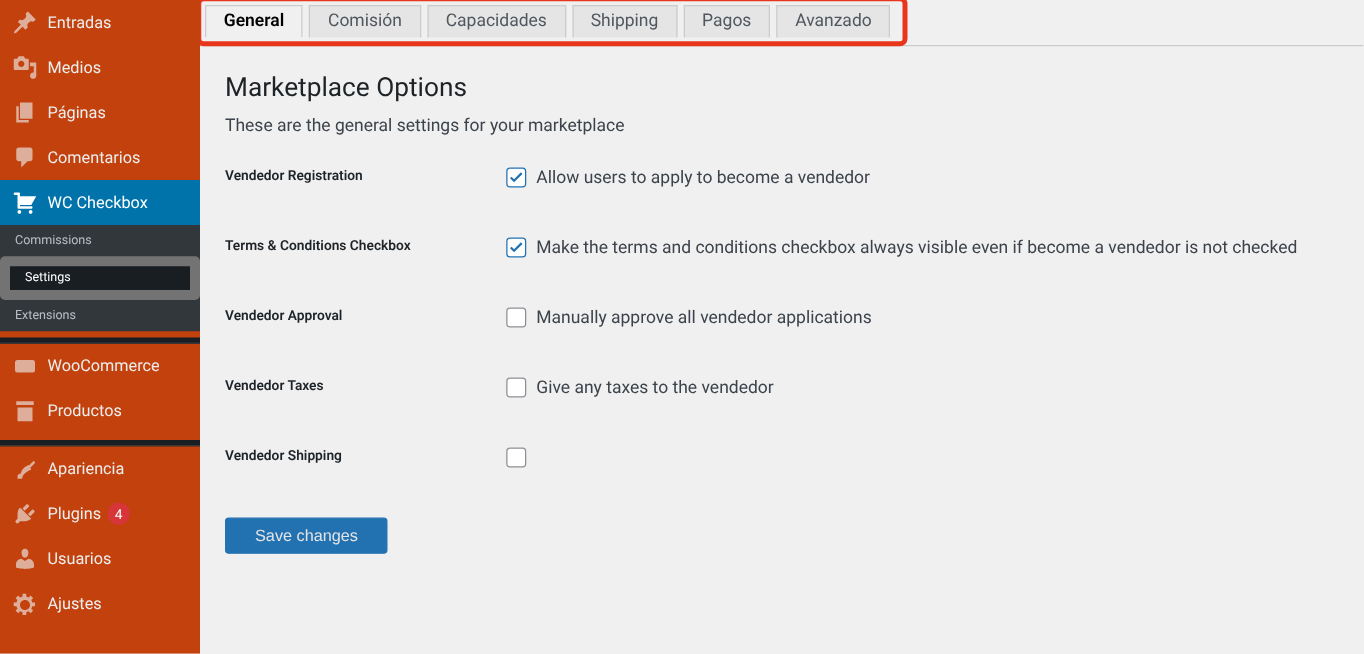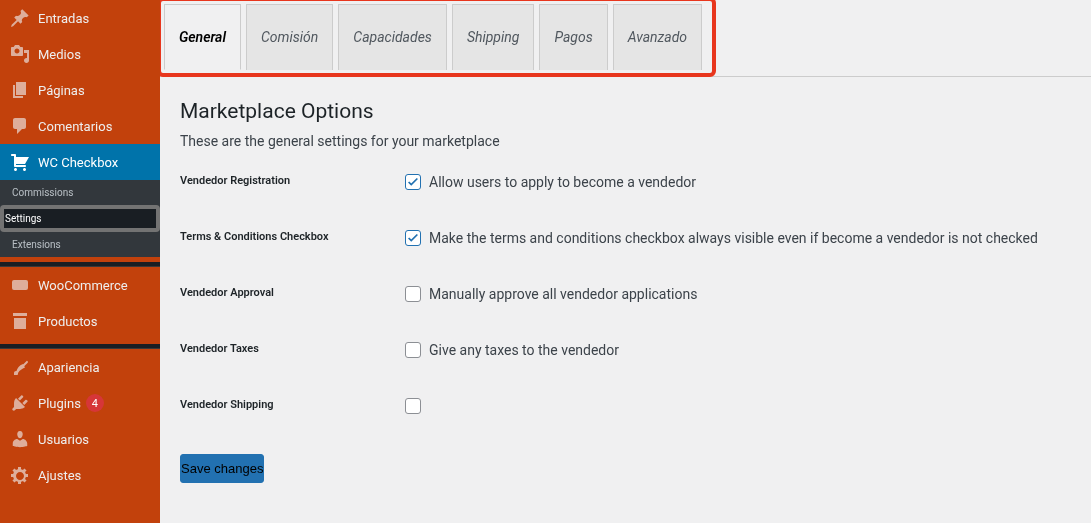--- a/index.html
+++ b/index.html
@@ -9,48 +9,48 @@
     .sidebar { width: 160px; background: #c2410c; color: #eee; flex-shrink: 0; }
     .sidebar-item { display: flex; align-items: center; padding: 8px 10px; cursor: pointer; color: #eee; position: relative; }
     .sidebar-item .icon { width: 20px; height: 20px; margin-right: 8px; display: flex; align-items: center; justify-content: center; color: rgba(240,246,252,0.6); }
     .sidebar-item .icon svg { width: 20px; height: 20px; fill: currentColor; }
     .sidebar-item.active { background: #0073aa; color: #fff; }
     .sidebar-item.active .icon { color: #fff; }
     .sidebar-item.active::after { content: ''; position: absolute; right: -8px; top: 50%; transform: translateY(-50%); border: 8px solid transparent; border-right-color: #f0f0f1; }
     
     .sub-items { background: #32373c; }
     .sub-item { padding: 7px 12px; color: rgba(240,246,252,0.7); cursor: pointer; font-size: 10px; }
-    .sub-item.highlighted { background: #191e23; color: #fff; border: 4px solid #737373; border-radius: 4px; padding: 4px 1px; }
+    .sub-item.highlighted { background: #191e23; color: #fff; border: 8px solid #737373; border-radius: 4px; padding: 4px 12px; }
     
     .badge { display: inline-flex; align-items: center; justify-content: center; min-width: 18px; height: 18px; background: #d63638; color: #fff; border-radius: 9px; font-size: 11px; margin-left: 5px; padding: 0 5px; }
     
     .divider { height: 5px; background: #191e23; margin: 5px 0 0 0; border-bottom: 1px solid #393939; }
     
     .main { flex: 1; background: #f0f0f1; padding: 0 20px 20px 0; overflow: hidden; }
     
     .tabs-wrapper { border: 4px solid #e8361d; border-radius: 6px; display: inline-block; padding: 3px 10px 3px 3px; margin-left: -3px; margin-top: -3px; }
     .tabs { display: flex; gap: 5px; background: #f0f0f1; }
-    .tab { padding: 24px 14px; background: #e5e5e5; color: #50575e; font-size: 14px; cursor: pointer; border: 1px solid #ccc; border-bottom: none; font-style: italic; }
+    .tab { padding: 4px 14px; background: #e5e5e5; color: #50575e; font-size: 14px; cursor: pointer; border: 1px solid #ccc; border-bottom: none; }
     .tab.active { background: #f0f0f1; color: #000; font-weight: 600; border-bottom: 1px solid #f0f0f1; }
     
     .tab-border { border-bottom: 1px solid #ccc; height: 1px; margin-top: -1px; margin-left: -20px; width: calc(100% + 40px); }
     
     .content { padding: 10px 0 0 20px; }
     h2 { font-size: 21px; font-weight: 400; margin: 12px 0 10px; color: #1d2327; }
     .desc { font-size: 14px; color: #3c434a; margin-bottom: 25px; }
     
     .form-row { display: flex; align-items: flex-start; margin-bottom: 40px; }
     .form-label { width: 225px; font-weight: 600; font-size: 11px; color: #1d2327; padding-top: 0px; }
     .form-control { display: flex; align-items: center; gap: 8px; }
     .checkbox { width: 16px; height: 16px; border: 1px solid #8c8f94; border-radius: 3px; background: #fff; display: flex; align-items: center; justify-content: center; cursor: pointer; flex-shrink: 0; }
     .checkbox.checked { border-color: #2271b1; }
     .checkbox.checked svg { width: 14px; height: 14px; }
     .form-text { font-size: 14px; color: #3c434a; }
     
-    .save-btn { background: #2271b1; color: #000000; border: 1px solid #2271b1; padding: 6px 0; font-size: 13px; border-radius: 3px; cursor: pointer; }
+    .save-btn { background: #2271b1; color: #e5e5e5; border: 1px solid #2271b1; padding: 6px 23px; font-size: 13px; border-radius: 3px; cursor: pointer; }
     
     .cut-left { margin-left: 0; }
   </style>
 </head>
 <body>
 
 <div class="container">
   <div class="sidebar">
     <div class="sidebar-item cut-left">
       <span class="icon">

